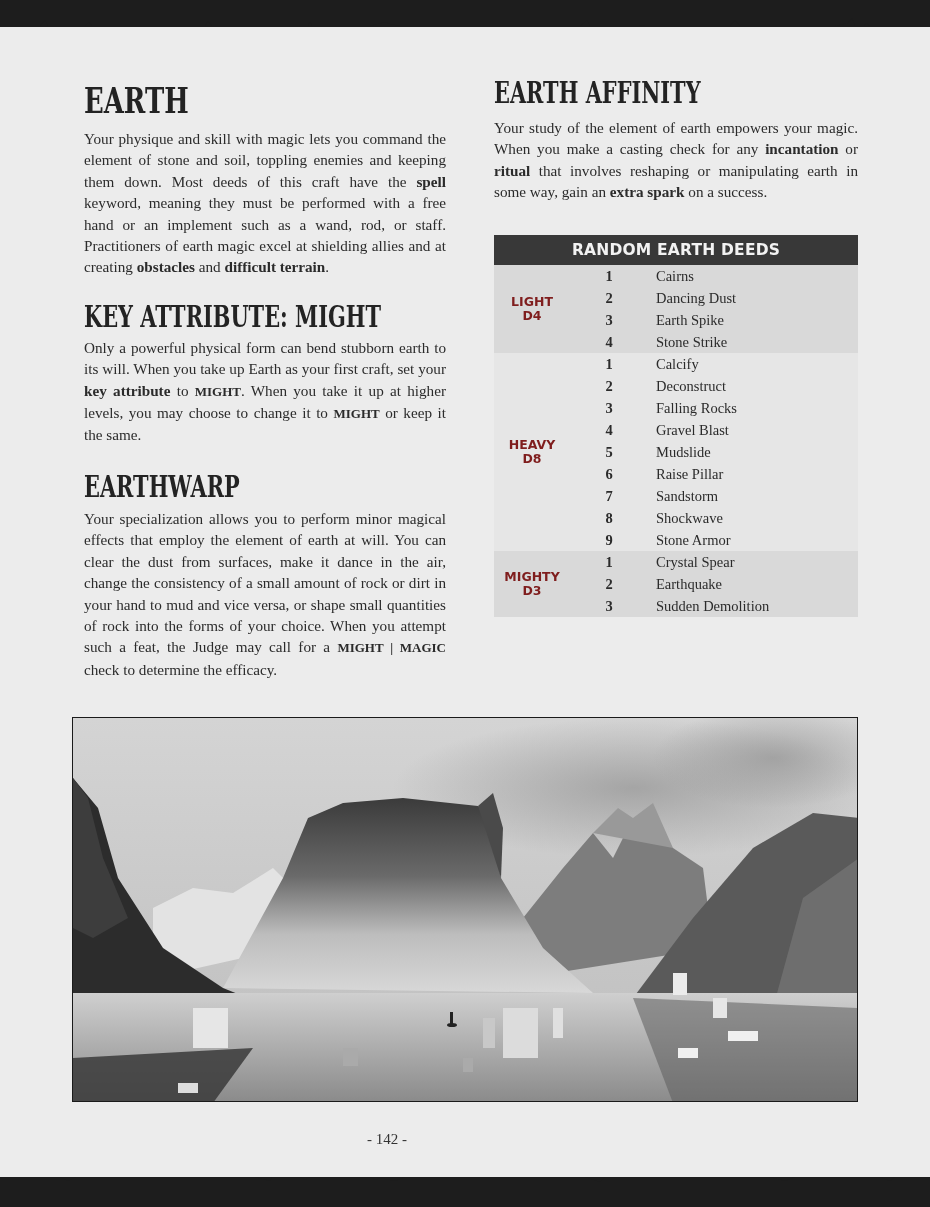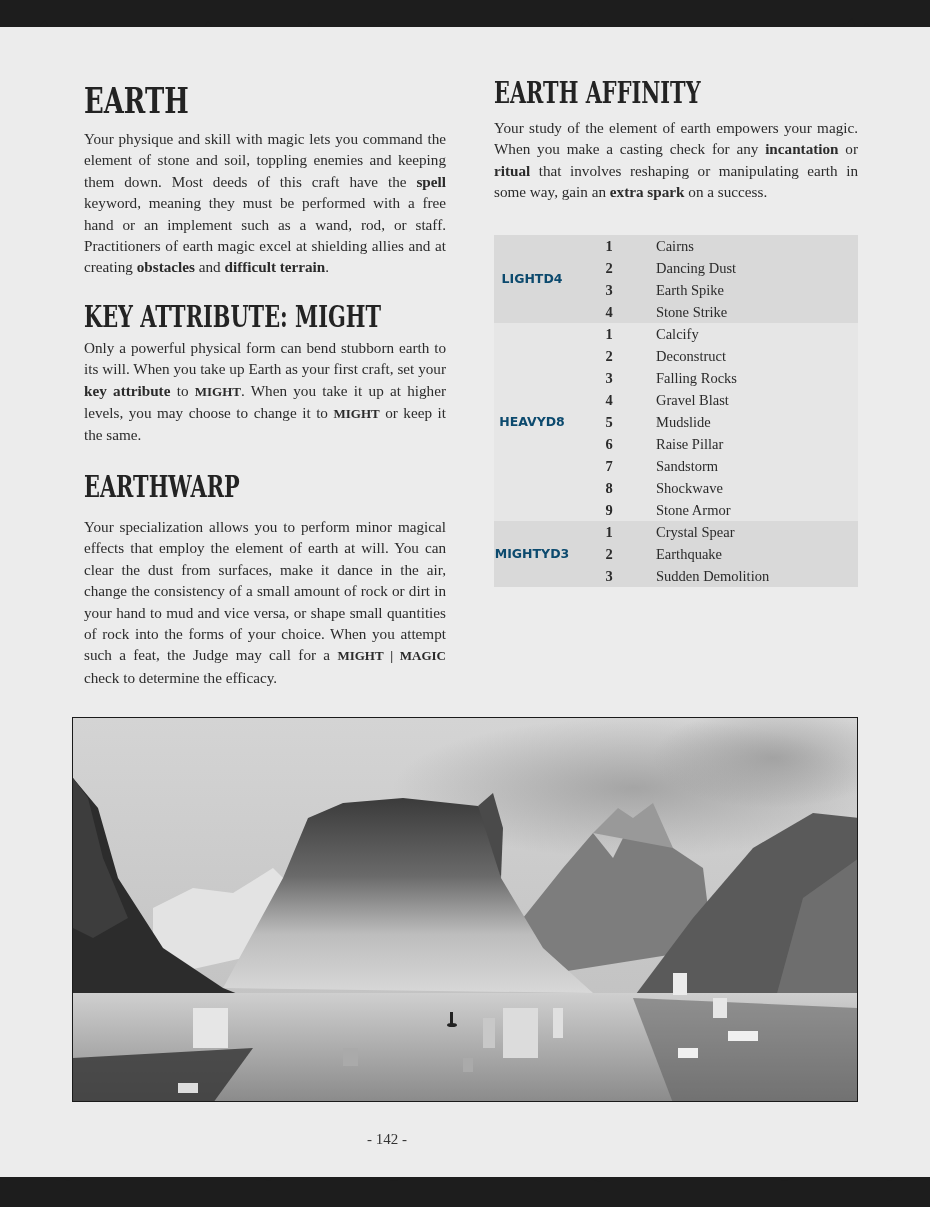--- a/index.html
+++ b/index.html
@@ -26,37 +26,37 @@
   p.body {
     font-size: 15.2px; line-height: 21.4px; text-align: justify; color: #2b2b2b;
   }
   p.body b { font-weight: bold; }
   p.body .sc { font-weight: bold; font-size: 13px; }
 
   .sec-earth p.body { margin-top: 8px; }
   .sec-key { margin-top: 22px; }
   .sec-key p.body { margin-top: 3px; }
   .sec-warp { margin-top: 24px; }
-  .sec-warp p.body { margin-top: 12px; font-family: Liberation Serif, serif; }
+  .sec-warp p.body { margin-top: 4px; font-family: Liberation Serif, serif; }
   .sec-affinity p.body { margin-top: 7px; }
 
   .deeds-table { position: absolute; left: 494px; top: 235px; width: 364px; }
   .deeds-header {
     height: 30px; background: #383838; color: #f2f2f2; text-align: center;
     font-family: "DejaVu Sans", "Liberation Sans", sans-serif; font-weight: bold;
     font-size: 15.5px; line-height: 30px; letter-spacing: 0.2px;
   }
   .group { display: flex; }
   .group.light { background: #d9d9d9; }
   .group.heavy { background: #e6e6e6; }
   .group.mighty { background: #d9d9d9; }
   .group-label {
-    width: 76px; display: flex; flex-direction: row; justify-content: center; align-items: center;
+    width: 76px; display: flex; flex-direction: column; justify-content: center; align-items: center;
     font-family: "DejaVu Sans", "Liberation Sans", sans-serif; font-weight: bold; font-size: 12.5px;
-    line-height: 14px; color: #0c4a6e; text-align: right;
+    line-height: 14px; color: #7f1d1d; text-align: right;
   }
   .group-rows { flex: 1; }
   .row { display: flex; height: 22px; align-items: center; }
   .row .num { width: 78px; text-align: center; font-weight: bold; font-size: 14.5px; color: #2b2b2b; }
   .row .name { padding-left: 8px; font-size: 14.5px; color: #2b2b2b; }
 
   .illustration {
     position: absolute; left: 72px; top: 717px; width: 786px; height: 385px;
     border: 1.5px solid #1a1a1a; overflow: hidden; background: #cfcfcf;
   }
@@ -97,20 +97,21 @@
 </div>
 
 <div class="col-right">
   <section class="sec-affinity">
     <h2>Earth Affinity</h2>
     <p class="body rich"><span>Your study of the element of earth empowers your magic. When you make a casting check for any </span><b>incantation</b><span> or </span><b>ritual</b><span> that involves reshaping or manipulating earth in some way, gain an </span><b>extra spark</b><span> on a success.</span></p>
   </section>
 </div>
 
 <div class="deeds-table">
+  <div class="deeds-header">RANDOM EARTH DEEDS</div>
   <div id="deeds-groups">
       <div class="group light">
         <div class="group-label">
           <span>LIGHT</span>
           <span>D4</span>
         </div>
         <div class="group-rows">
           <div class="row">
             <span class="num">1</span>
             <span class="name">Cairns</span>

